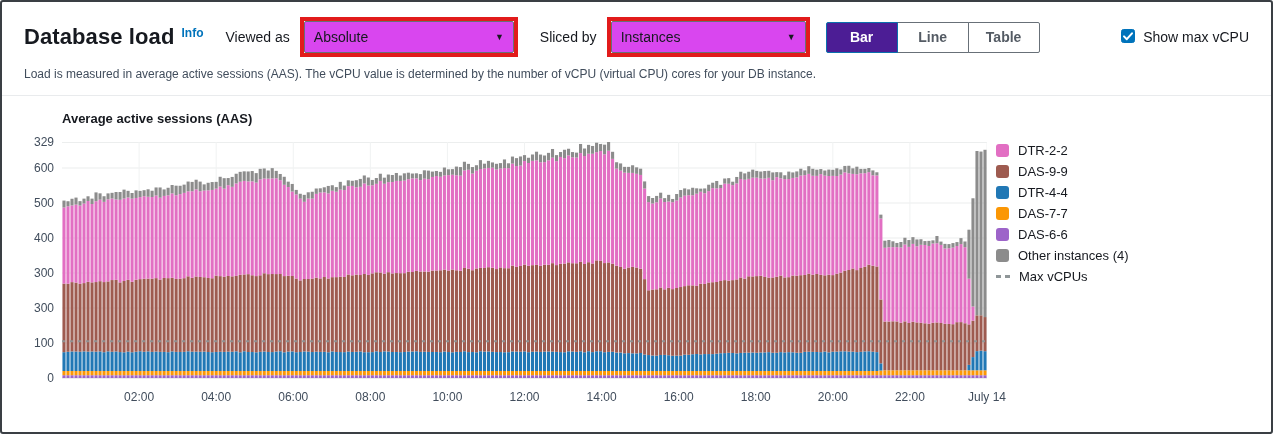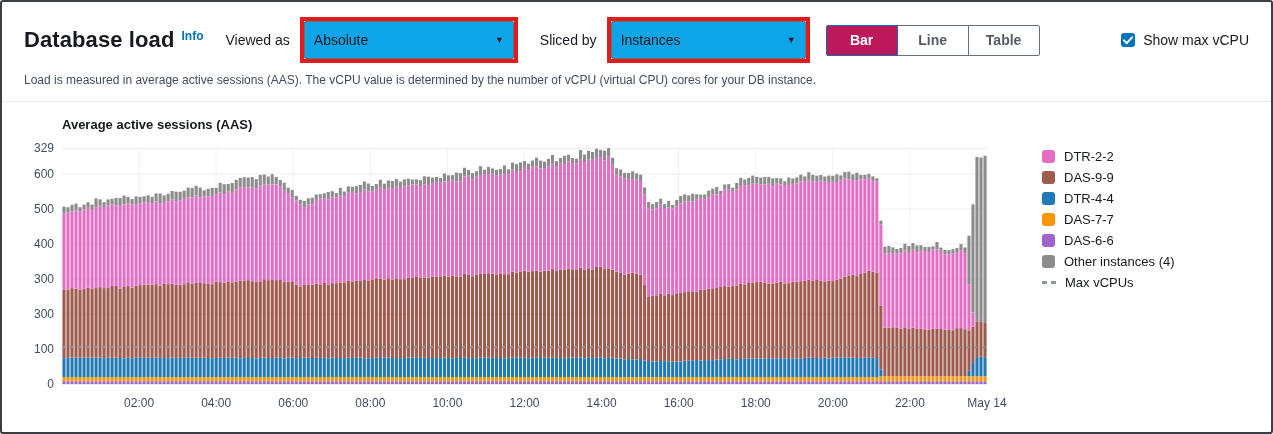--- a/index.html
+++ b/index.html
@@ -13,48 +13,48 @@
     color: #16191f;
   }
   
   .header-row { display: flex; align-items: center; padding: 15px 22px 0 22px; }
   .widget-title { font-size: 22px; font-weight: 700; color: #16191f; letter-spacing: .1px; }
   .info-link { font-size: 12px; font-weight: 700; color: #0073bb; margin-left: 7px; position: relative; top: -4px; text-decoration: none; cursor: pointer; }
   .ctl-label { font-size: 14px; color: #16191f; margin-left: 22px; white-space: nowrap; }
   .red-box { border: 4px solid #e21b1b; margin-left: 10px; background: #fff; }
   .aws-select {
     display: flex; align-items: center; justify-content: space-between;
-    height: 38px; background: #0ea5e9; border: 1px solid #687078; border-radius: 2px;
+    height: 32px; background: #d946ef; border: 1px solid #687078; border-radius: 2px;
     font-size: 14px; color: #16191f; padding: 0 9px; cursor: pointer; white-space: nowrap;
   }
   .aws-select .caret { font-size: 9px; color: #16191f; margin-left: 10px; }
   .sel-viewed { width: 210px; }
   .sel-sliced { width: 195px; }
   .segmented { display: inline-flex; margin-left: 16px; }
   .seg-btn {
     min-width: 72px; height: 31px; background: #fff; border: 1px solid #687078;
     font-family: inherit; font-size: 14px; font-weight: 700; color: #545b64;
     cursor: pointer; padding: 0 12px; margin-left: -1px;
   }
   .seg-btn:first-child { margin-left: 0; border-radius: 2px 0 0 2px; }
   .seg-btn:last-child { border-radius: 0 2px 2px 0; }
-  .seg-btn.active { background: #be185d; border-color: #0b70ad; color: #fff; position: relative; z-index: 1; }
-  .cb-wrap { display: flex; align-items: center; margin-left: auto; cursor: pointer; }
+  .seg-btn.active { background: #4c1d95; border-color: #0b70ad; color: #fff; position: relative; z-index: 1; }
+  .cb-wrap { display: flex; margin-left: auto; cursor: pointer; }
   .cb-box { width: 14px; height: 14px; flex: 0 0 14px; }
   .cb-label { font-size: 14px; color: #16191f; margin-left: 8px; white-space: nowrap; }
   .desc { font-size: 12px; color: #414d5c; padding: 10px 22px 14px 22px; }
   .divider { border-top: 1px solid #e9ebed; }
   
   .chart-wrap { position: relative; height: 336px; }
   .chart-title { position: absolute; left: 60px; top: 15px; font-size: 13px; font-weight: 700; color: #16191f; text-align: center; }
   #plot { position: absolute; left: 60px; top: 46px; }
   .ytick { position: absolute; left: 4px; width: 48px; text-align: right; font-size: 12px; color: #414d5c; }
   .xtick { position: absolute; width: 70px; text-align: center; font-size: 12px; color: #414d5c; }
   .legend { position: absolute; left: 994px; top: 44px; }
-  .legend-item { display: flex; align-items: center; height: 21px; margin-left: 46px; }
+  .legend-item { display: flex; align-items: center; height: 21px; }
   .sw { width: 13px; height: 13px; border-radius: 3px; flex: 0 0 13px; }
   .sw-dash { width: 14px; height: 3px; flex: 0 0 14px;
     background: repeating-linear-gradient(90deg,#8f9698 0 5px, transparent 5px 9px); }
   .legend-label { font-size: 13px; color: #16191f; margin-left: 9px; white-space: nowrap; }
 </style>
 </head>
 <body>
 
 <div>
   <div class="header-row">
@@ -1497,21 +1497,21 @@
         <div class="xtick" style="left: 179.167px; top: 294px;">04:00</div>
         <div class="xtick" style="left: 256.25px; top: 294px;">06:00</div>
         <div class="xtick" style="left: 333.333px; top: 294px;">08:00</div>
         <div class="xtick" style="left: 410.417px; top: 294px;">10:00</div>
         <div class="xtick" style="left: 487.5px; top: 294px;">12:00</div>
         <div class="xtick" style="left: 564.583px; top: 294px;">14:00</div>
         <div class="xtick" style="left: 641.667px; top: 294px;">16:00</div>
         <div class="xtick" style="left: 718.75px; top: 294px;">18:00</div>
         <div class="xtick" style="left: 795.833px; top: 294px;">20:00</div>
         <div class="xtick" style="left: 872.917px; top: 294px;">22:00</div>
-        <div class="xtick" style="left: 950px; top: 294px;">May 14</div>
+        <div class="xtick" style="left: 950px; top: 294px;">July 14</div>
       </div>
     <div class="legend" id="legend">
         <div class="legend-item">
           <span class="sw" style="background: rgb(226, 111, 195);"></span>
           <span class="legend-label">DTR-2-2</span>
         </div>
         <div class="legend-item">
           <span class="sw" style="background: rgb(158, 91, 80);"></span>
           <span class="legend-label">DAS-9-9</span>
         </div>

